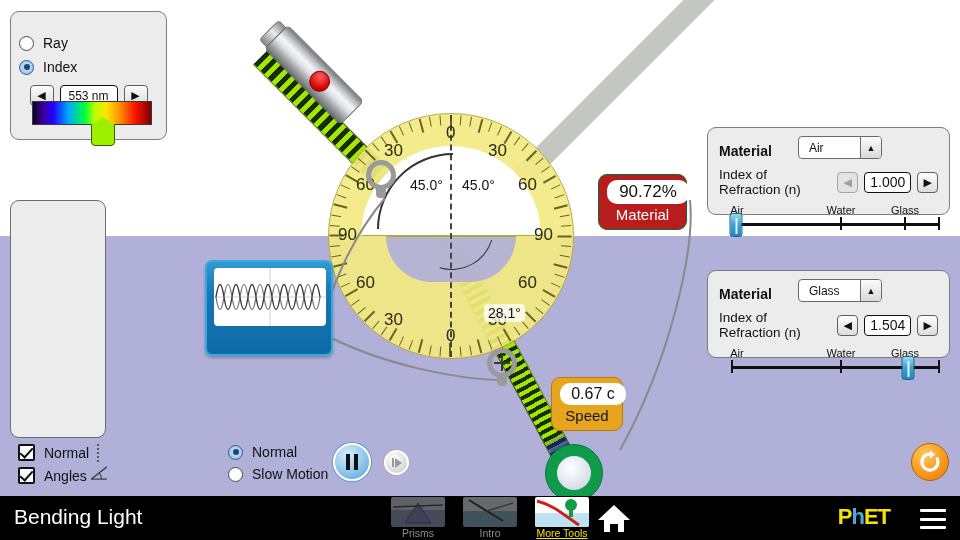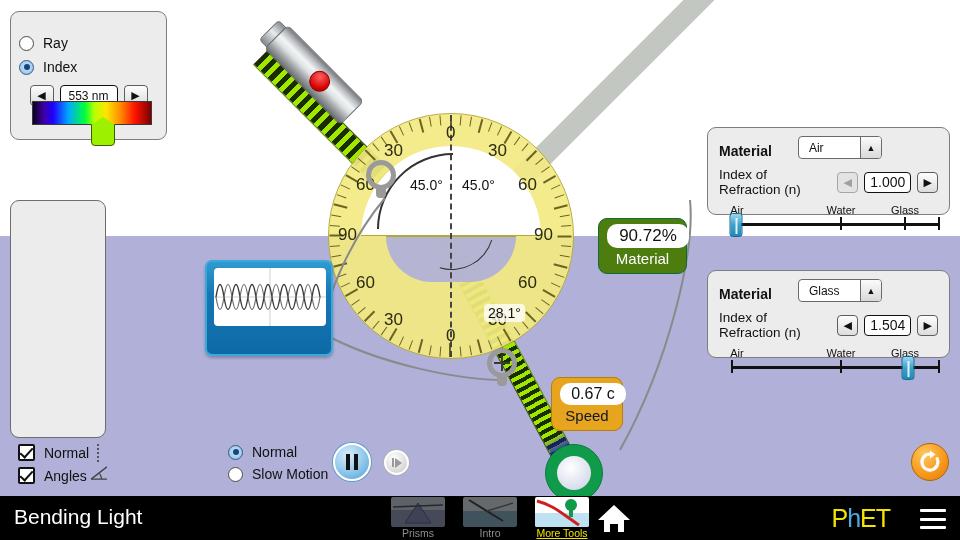--- a/index.html
+++ b/index.html
@@ -204,23 +204,22 @@
     min-width: 66px;
   }
   .readout .cap {
     display: block;
     margin-top: 2px;
     font-size: 15px;
   }
   .readout-intensity {
     left: 598px; top: 174px;
     width: 89px;
-    background: #4d7c0f;
+    background: #b91c1c;
     border: 1px solid #0e6b36;
-    margin-top: 44px;
   }
   .readout-intensity .cap { color: #ffffff; }
   .readout-speed {
     left: 551px; top: 377px;
     width: 72px;
     background: #e7a41f;
     border: 1px solid #b57d0c;
   }
   .readout-speed .val { min-width: 50px; font-size: 16px; }
   .readout-speed .cap { color: #0f172a; }
@@ -575,21 +574,21 @@
   .thumb-intro { background: linear-gradient(180deg,#dfe9ef 0 48%, #8fb6cd 48% 100%); }
   .thumb-prisms { background: linear-gradient(180deg,#cfd7e6 0 45%, #9aa3c4 45% 100%); }
   .thumb-moretools { background: linear-gradient(180deg,#ffffff 0 55%, #bfe2f3 55% 100%); }
   .home-btn {
     position: absolute; left: 595px; top: 4px;
     width: 38px; height: 36px;
     display: flex; align-items: center; justify-content: center;
   }
   .phet-logo {
     position: absolute; right: 70px; top: 8px;
-    font-size: 25px; font-weight: normal; color: #f2e300;
+    font-size: 22px; font-weight: bold; color: #f2e300;
     letter-spacing: -1px;
     margin-left: 8px;
   }
   .phet-logo .blue { color: #4fa9dd; }
   .hamburger {
     position: absolute; right: 14px; top: 13px;
     width: 26px; height: 20px;
     display: flex; flex-direction: column; justify-content: space-between;
   }
   .hamburger span { display: block; height: 3px; background: #fff; border-radius: 1px; }

